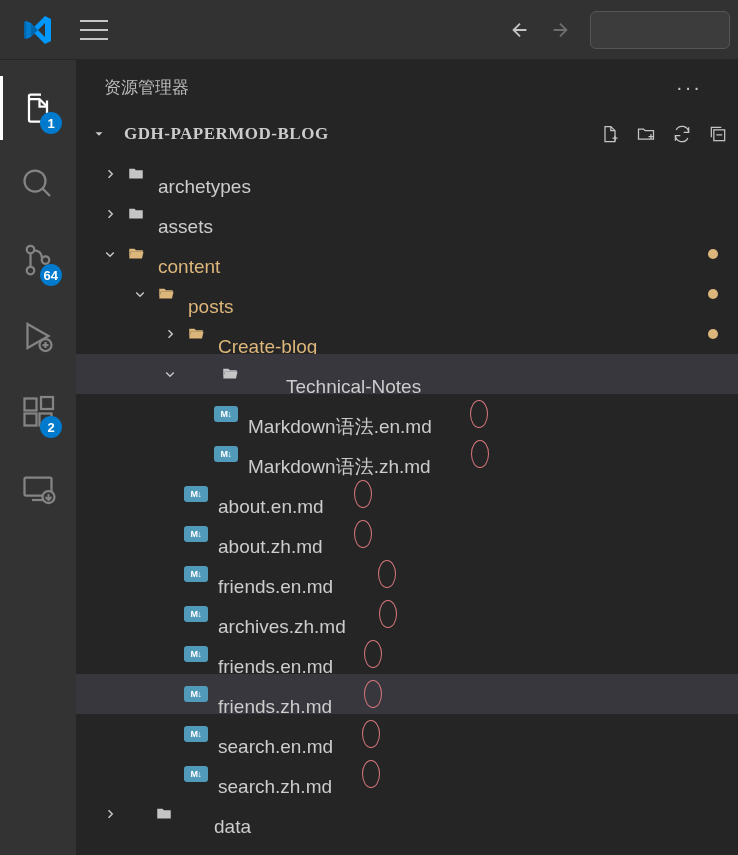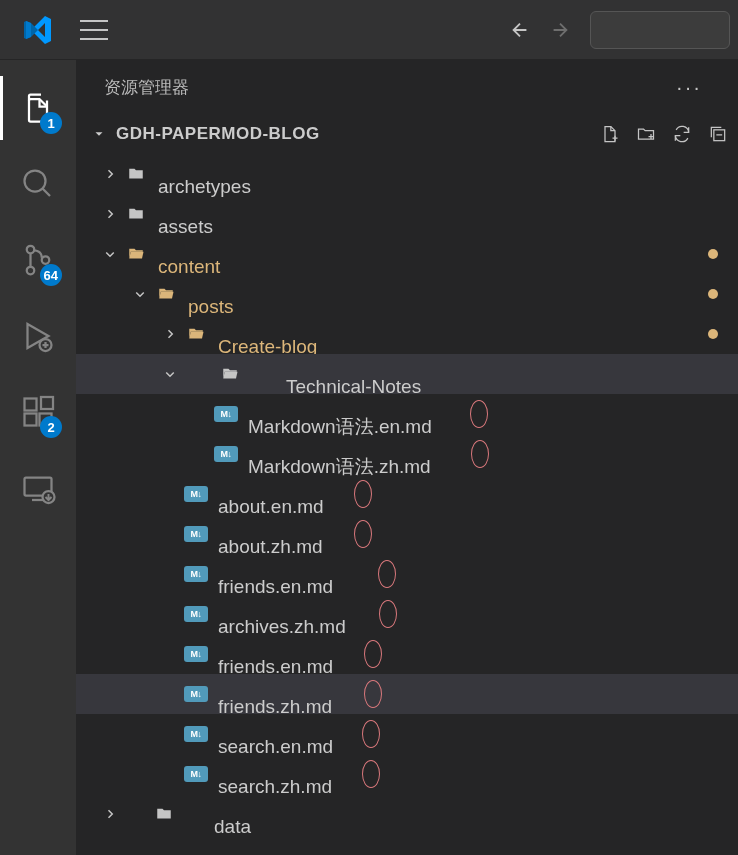--- a/index.html
+++ b/index.html
@@ -94,21 +94,21 @@
     font-size: 17px; color: #bbbbbb; text-align: right;
   }
   .dots { font-size: 20px; letter-spacing: 2px; cursor: pointer; color: #c5c5c5; }
   .project-header {
     height: 40px;
     display: flex; align-items: center;
     padding: 0 8px 0 16px;
     font-size: 17px; font-weight: 700; color: #cccccc;
   }
   .project-header .chev { width: 20px; text-align: center; }
-  .project-header .name { flex: 1; margin-left: 4px; letter-spacing: 0.5px; }
+  .project-header .name { flex: 1; margin-left: 12px; letter-spacing: 0.5px; font-family: Liberation Serif, serif; }
   .project-actions { display: flex; gap: 12px; }
   .project-actions .act { width: 24px; height: 24px; display: flex; align-items: center; justify-content: center; color: #c5c5c5; cursor: pointer; }
   .tree {
     flex: 1;
     overflow-y: auto;
     font-size: 19px;
   }
   .row {
     height: 40px;
     display: flex; align-items: center;

